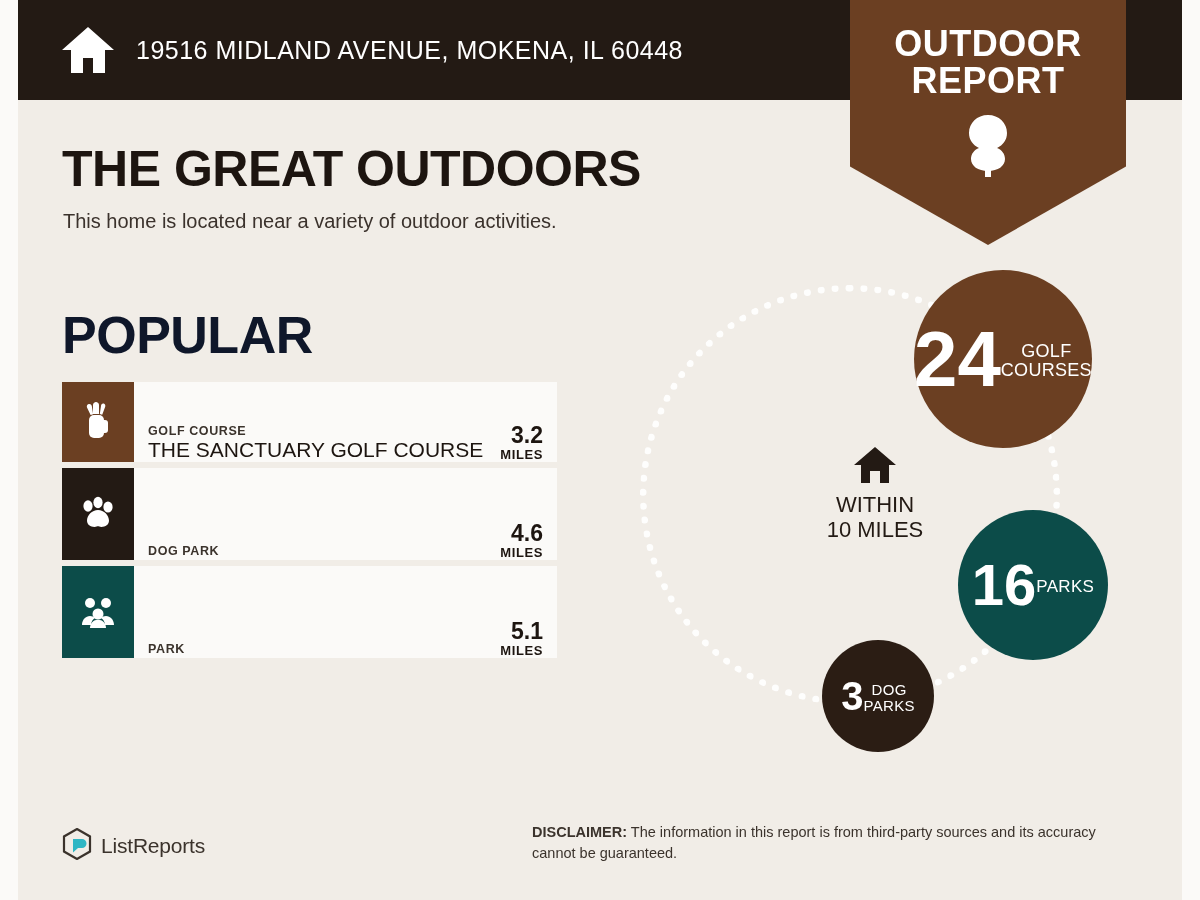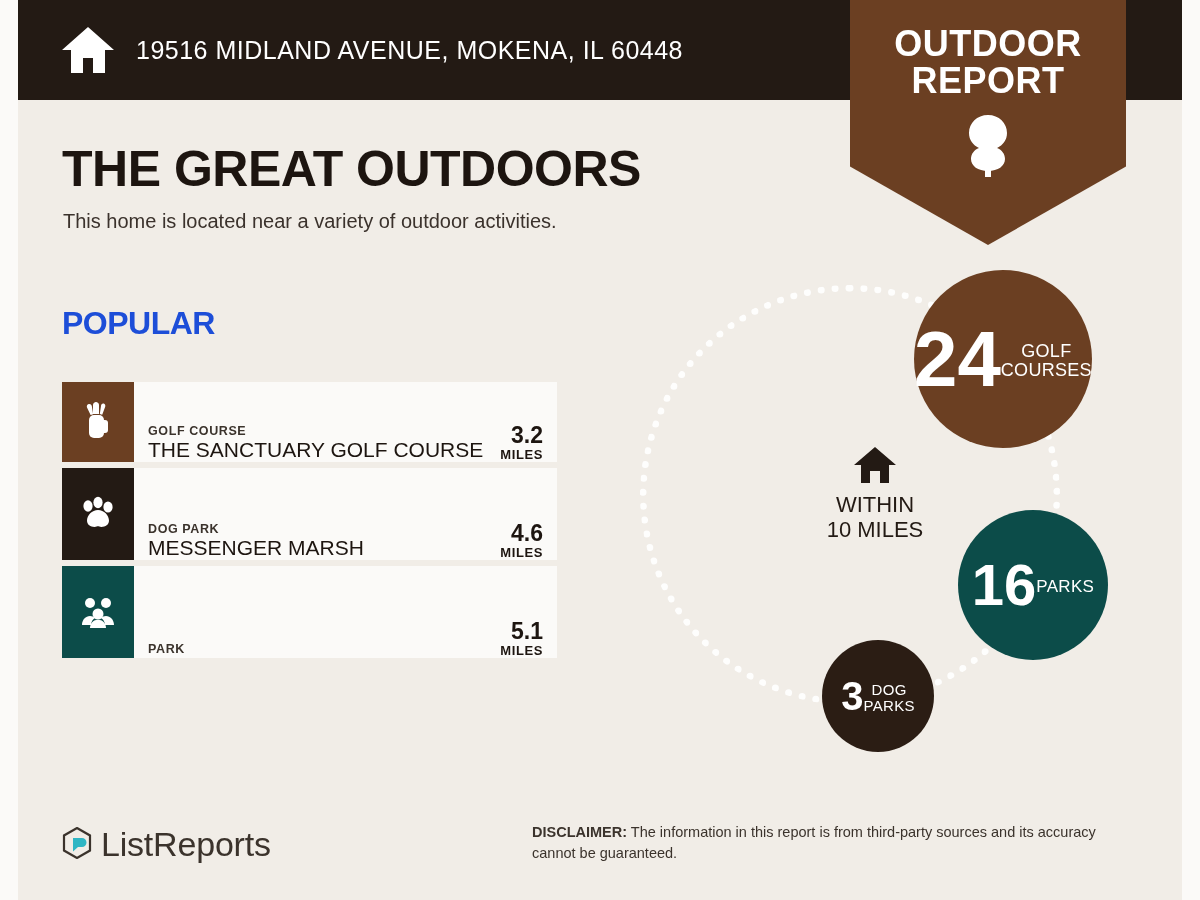--- a/index.html
+++ b/index.html
@@ -64,21 +64,21 @@
     position: absolute; left: 62px; top: 140px;
     font-size: 50px; font-weight: bold; color: #1d1510;
     letter-spacing: -0.5px;
   }
   .main-subtitle {
     position: absolute; left: 63px; top: 210px;
     font-size: 20px; color: #3b322c;
   }
   .popular-title {
     position: absolute; left: 62px; top: 305px;
-    font-size: 32px; font-weight: bold; color: #1d4ed8;
+    font-size: 52px; font-weight: bold; color: #0f172a;
     letter-spacing: -0.5px;
   }
 
   
   .list {
     position: absolute; left: 62px; top: 382px; width: 495px;
   }
   .list-item {
     display: flex; align-items: stretch;
     background: #fbfaf8;
@@ -150,21 +150,21 @@
   .within-text {
     margin-top: 8px; font-size: 22px; font-weight: 500;
     line-height: 1.12; color: #231a14;
   }
 
   
   .logo {
     position: absolute; left: 62px; bottom: 36px;
     display: flex; align-items: center; gap: 9px;
   }
-  .logo-text { font-size: 34px; color: #3b332c; letter-spacing: -0.2px; }
+  .logo-text { font-size: 21px; color: #3b332c; letter-spacing: -0.2px; }
   .disclaimer {
     position: absolute; left: 532px; bottom: 36px; width: 610px;
     font-size: 14.5px; color: #3b332c; line-height: 1.45;
   }
   .disclaimer b { font-weight: bold; }
 </style>
 </head>
 <body>
 
 <div id="page">
@@ -229,21 +229,20 @@
           <ellipse cx="9" cy="10" rx="4.6" ry="5.8" fill="#fff"></ellipse>
           <ellipse cx="19" cy="6.5" rx="4.6" ry="5.8" fill="#fff"></ellipse>
           <ellipse cx="29" cy="11" rx="4.6" ry="5.6" fill="#fff"></ellipse>
           <path d="M19 14 c6 0 11 5.4 11 10.6 0 4.3-3.6 6.4-7.6 6.4 -1.8 0-2.6-.7-3.4-.7
                    -.9 0-1.7.7-3.5.7 -4 0-7.5-2.1-7.5-6.4 C8 19.4 13 14 19 14 Z" fill="#fff"></path>
         </svg>
       </div>
       <div class="list-body">
         <div class="list-text">
           <div class="list-cat">DOG PARK</div>
-          <div class="list-name">MESSENGER MARSH</div>
         </div>
         <div class="list-dist">
           <div class="dist-num">4.6</div>
           <div class="dist-unit">MILES</div>
         </div>
       </div>
     </div>
 
     <div class="list-item">
       <div class="list-icon icon-park">

